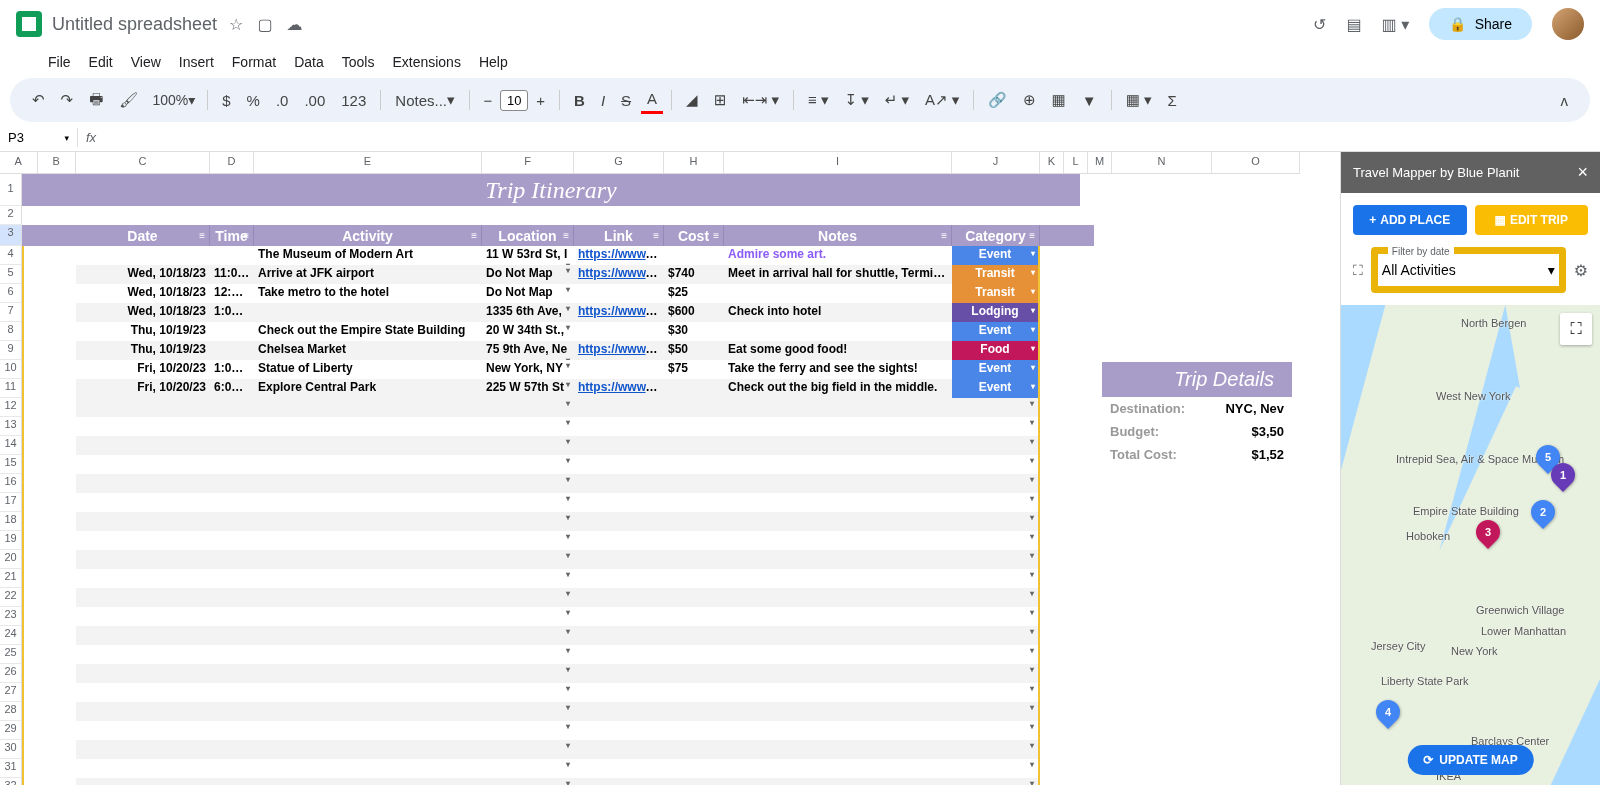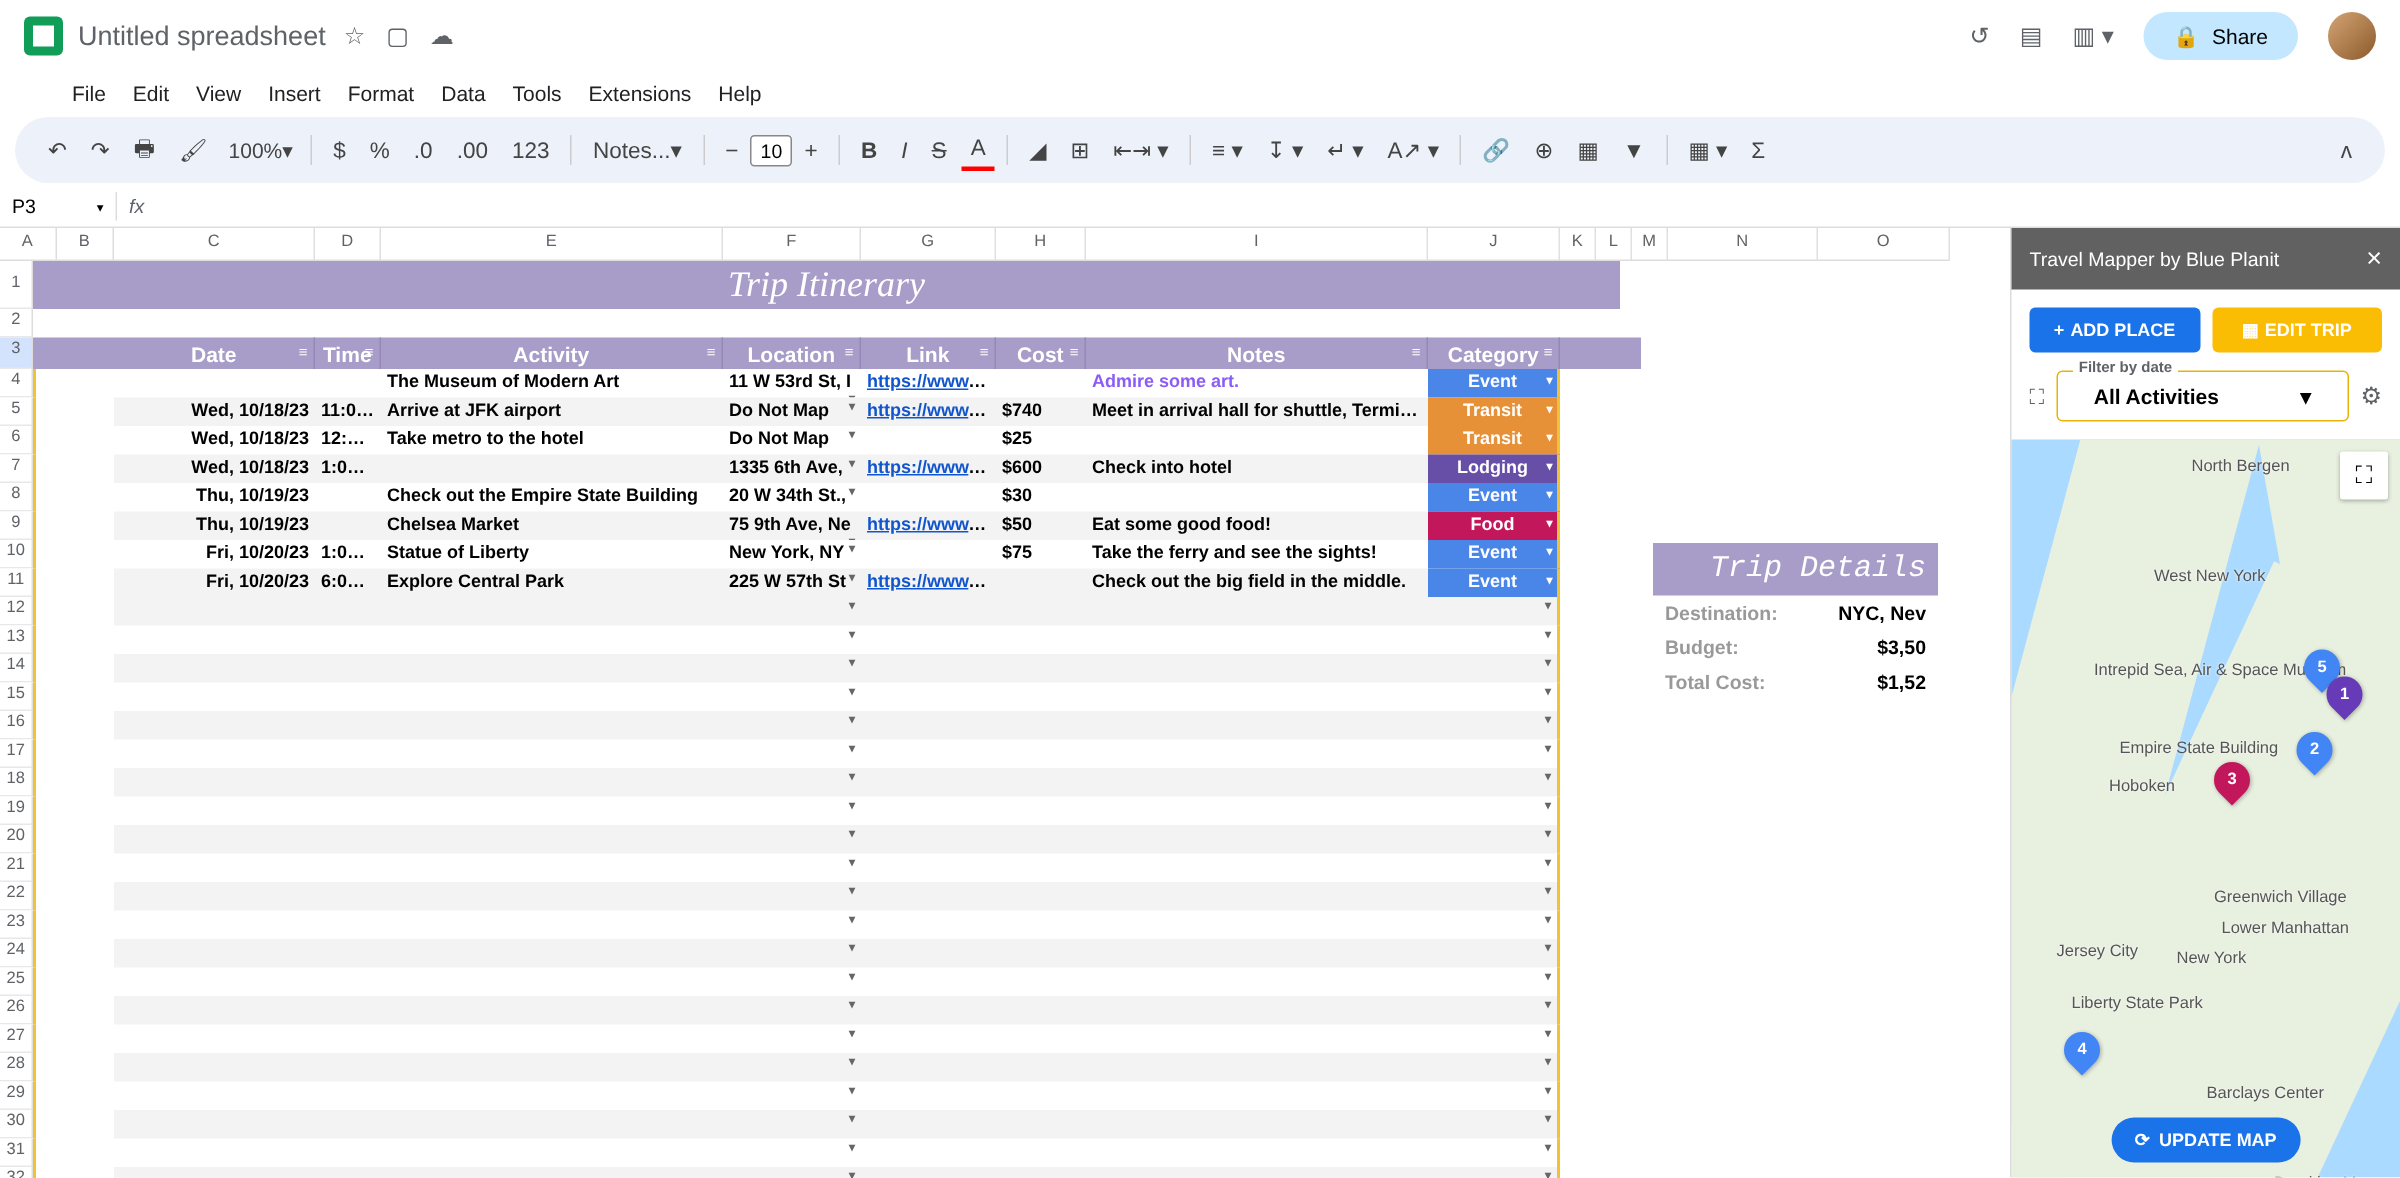--- a/index.html
+++ b/index.html
@@ -73,36 +73,36 @@
 .cat-Event { background: #4a86e8; }
 .cat-Transit { background: #e69138; }
 .cat-Lodging { background: #674ea7; }
 .cat-Food { background: #c2185b; }
 .loc-dd { float: right; font-size: 8px; color: #666; }
 .yellow-border-l { border-left: 2px solid #f1c232; }
 .yellow-border-r { border-right: 2px solid #f1c232; }
 
 
 .trip-details { position: absolute; top: 210px; left: 1102px; width: 190px; }
-.td-header { background: #a89cc8; color: #fff; text-align: right; padding: 6px 8px; font-family: Liberation Mono, monospace; font-style: italic; font-size: 20px; }
+.td-header { background: #a89cc8; color: #fff; text-align: right; padding: 6px 18px; font-family: Liberation Sans, sans-serif; font-style: italic; font-size: 20px; }
 .td-row { display: flex; justify-content: space-between; padding: 4px 8px; font-size: 13px; }
 .td-label { color: #999; font-weight: bold; }
 .td-val { font-weight: bold; }
 
 
 .sidebar { width: 260px; border-left: 1px solid #dadce0; display: flex; flex-direction: column; }
 .sb-header { background: #616161; color: #fff; padding: 10px 12px; display: flex; justify-content: space-between; align-items: center; font-size: 13px; }
 .sb-close { cursor: pointer; font-size: 18px; }
 .sb-controls { padding: 12px; }
 .sb-btns { display: flex; gap: 8px; margin-bottom: 12px; }
 .btn-add { flex: 1; background: #1a73e8; color: #fff; border: none; border-radius: 4px; padding: 8px; font-size: 12px; font-weight: bold; cursor: pointer; display: flex; align-items: center; justify-content: center; gap: 4px; }
 .btn-edit { flex: 1; background: #fbbc04; color: #fff; border: none; border-radius: 4px; padding: 8px; font-size: 12px; font-weight: bold; cursor: pointer; display: flex; align-items: center; justify-content: center; gap: 4px; }
 .sb-filter-row { display: flex; align-items: center; gap: 8px; }
 .expand-icon { font-size: 14px; color: #5f6368; cursor: pointer; }
-.filter-box { flex: 1; border: 1px solid #eab308; border-radius: 4px; padding: 4px 24px; position: relative; font-weight: bold; }
+.filter-box { flex: 1; border: 7px solid #eab308; border-radius: 4px; padding: 4px 4px; position: relative; }
 .filter-label { position: absolute; top: -8px; left: 10px; background: #fff; padding: 0 4px; font-size: 10px; color: #5f6368; }
 .filter-value { font-size: 14px; padding: 4px 0; display: flex; justify-content: space-between; align-items: center; }
 .settings-icon { font-size: 16px; color: #5f6368; cursor: pointer; }
 
 .map { flex: 1; position: relative; background: #aadaff; overflow: hidden; }
 .map-land { position: absolute; background: #e8f0e0; }
 .land1 { left: -20px; top: 0; width: 120px; height: 100%; transform: skewX(-15deg); }
 .land2 { right: -30px; top: 0; width: 100px; height: 280px; transform: skewX(10deg); }
 .land3 { left: 60px; top: 100px; width: 200px; height: 500px; transform: rotate(25deg); }
 .map-label { position: absolute; font-size: 11px; color: #555; font-weight: 500; text-shadow: 0 0 2px #fff; }

